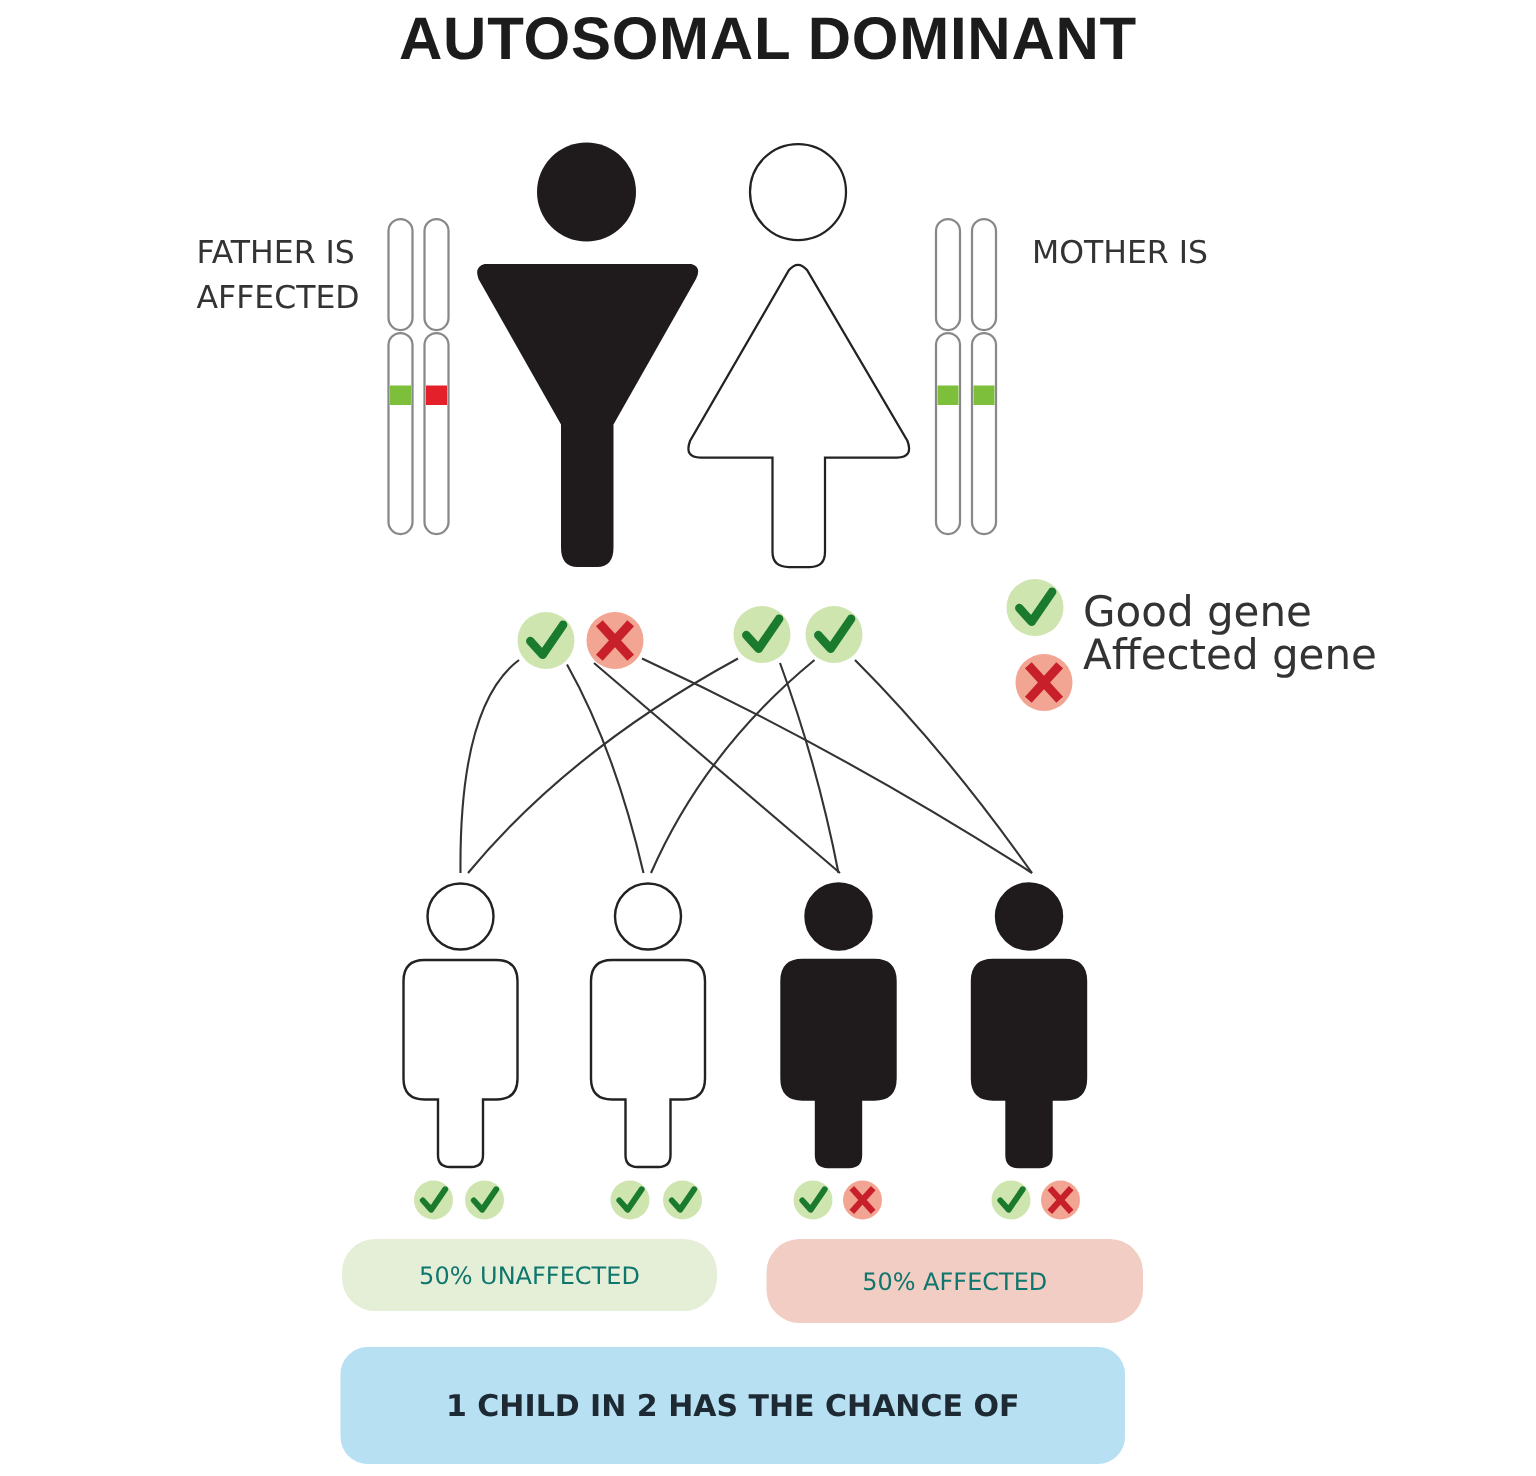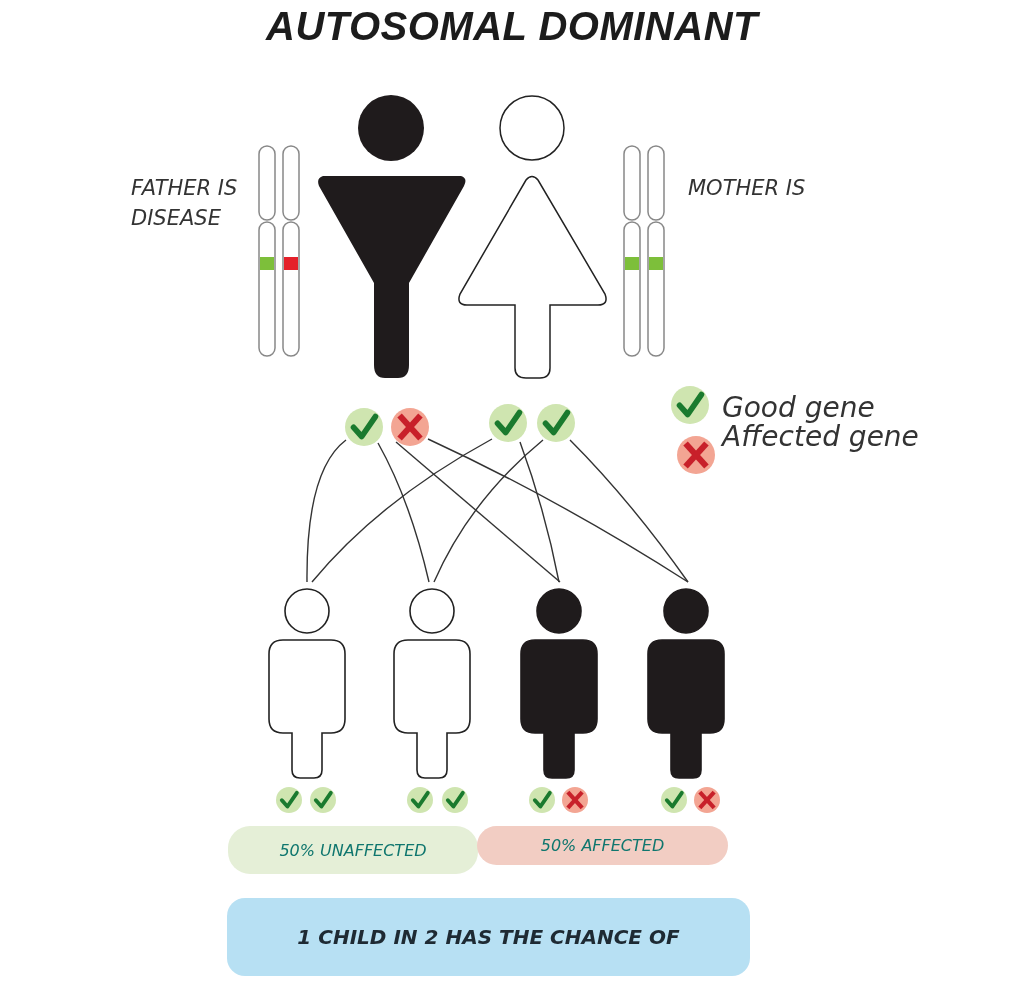--- a/index.html
+++ b/index.html
@@ -1,34 +1,34 @@
 <!DOCTYPE html>
 <html><head>
 <meta charset="utf-8">
 <style>
   html, body { margin: 0; padding: 0; background: #ffffff; }
   body { width: 1024px; height: 984px; position: relative; overflow: hidden; font-family: "DejaVu Sans", sans-serif; color: #222; }
-  .abs { position: absolute; font-style: italic; }
+  .abs { position: absolute; }
   .title { left: 0; width: 1024px; top: 4px; text-align: center; font-family: "Liberation Sans", sans-serif; font-weight: bold; font-size: 40px; letter-spacing: 0.5px; color: #1c1c1c; }
-  .parent-label { font-family: "DejaVu Sans", sans-serif; font-size: 21px; line-height: 30px; color: #333; font-weight: normal; margin-top: 20px; }
+  .parent-label { font-family: "DejaVu Sans", sans-serif; font-size: 21px; line-height: 30px; color: #333; font-weight: normal; }
   .legend-text { font-family: "DejaVu Sans", sans-serif; font-size: 28px; color: #333; }
   .pill { border-radius: 22px; display: flex; align-items: center; justify-content: center; font-family: "DejaVu Sans", sans-serif; font-size: 16px; color: #0f766e; }
   .pill-green { background: #e5efd7; }
   .pill-red { background: #f2cdc3; }
   .summary { border-radius: 18px; background: #b7e0f3; display: flex; flex-direction: column; align-items: center; justify-content: center; font-family: "DejaVu Sans", sans-serif; font-weight: bold; font-size: 20px; line-height: 32px; color: #1e2a33; text-align: center; gap: 24px; }
   svg.main { position: absolute; left: 0; top: 0; }
 </style>
 </head>
 <body>
 
 <div class="abs title">AUTOSOMAL DOMINANT</div>
 
 <div class="abs parent-label" style="left:131px; top:153px;">
   <div>FATHER IS</div>
-  <div>DISEASE</div>
+  <div>AFFECTED</div>
 </div>
 
 <div class="abs parent-label" style="left:678px; top:153px;">
   <div style="padding-left:10px;">MOTHER IS</div>
 </div>
 
 <svg class="main" width="1024" height="984" viewBox="0 0 1024 984">
 
   <g>
     <g>
@@ -193,19 +193,19 @@
       </g>
     </g>
 </svg>
 
 <div class="abs legend-text" style="left:722px; top:391px;">Good gene</div>
 <div class="abs legend-text" style="left:722px; top:420px;">Affected gene</div>
 
 <div class="abs pill pill-green" style="left:228px; top:826px; width:250px; height:48px;">
   <span>50% UNAFFECTED</span>
 </div>
-<div class="abs pill pill-red" style="left:477px; top:826px; width:251px; height:39px;">
+<div class="abs pill pill-red" style="left:511px; top:826px; width:251px; height:56px;">
   <span>50% AFFECTED</span>
 </div>
 
 <div class="abs summary" style="left:227px; top:898px; width:523px; height:78px;">
   <div>1 CHILD IN 2 HAS THE CHANCE OF</div>
 </div>
 
 </body></html>

